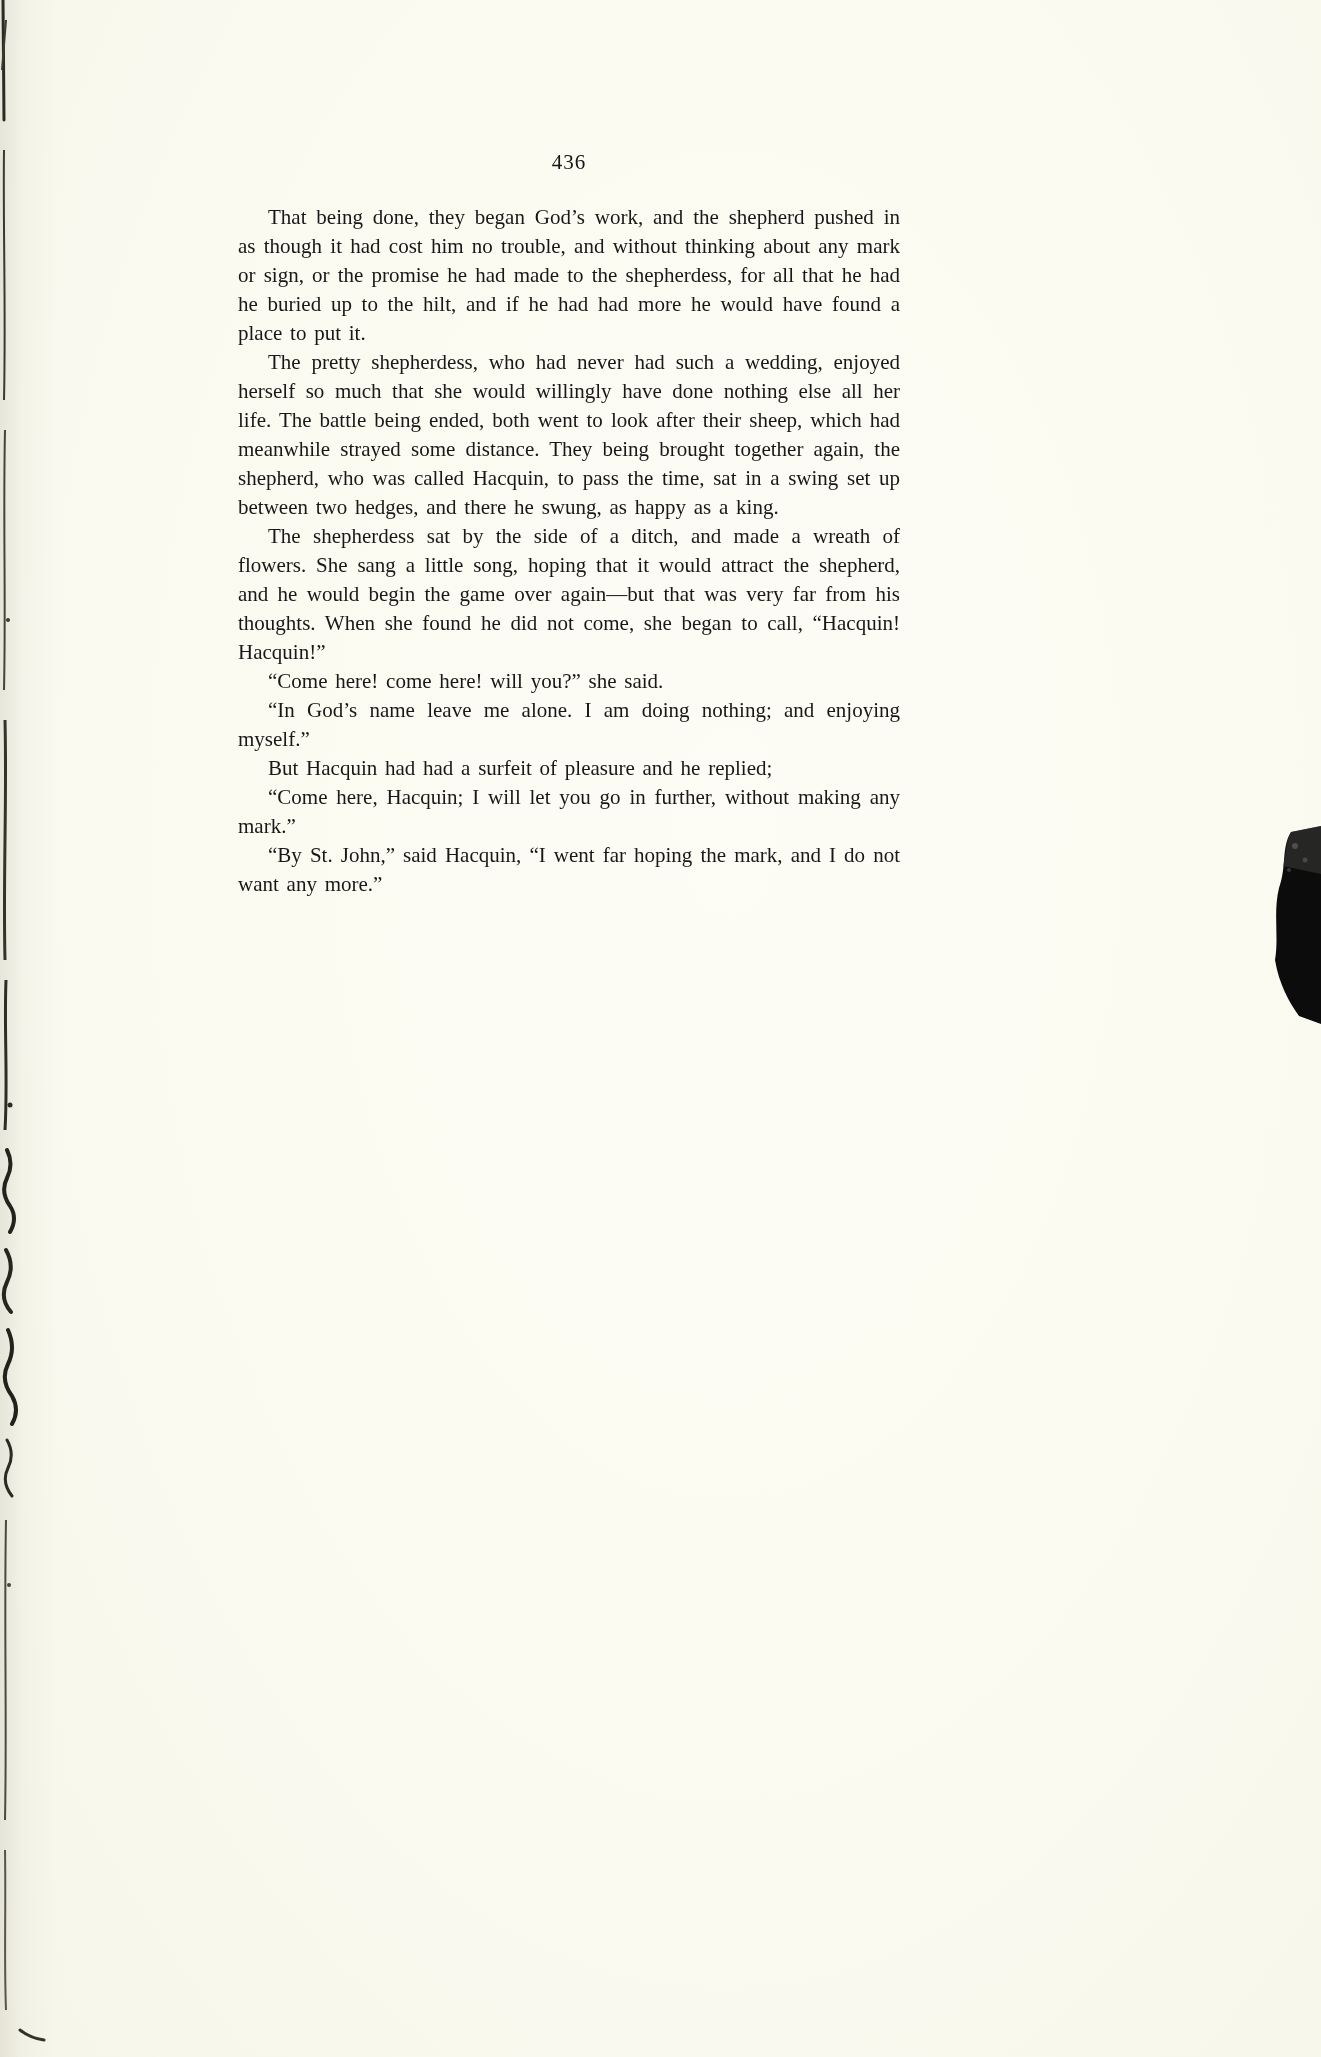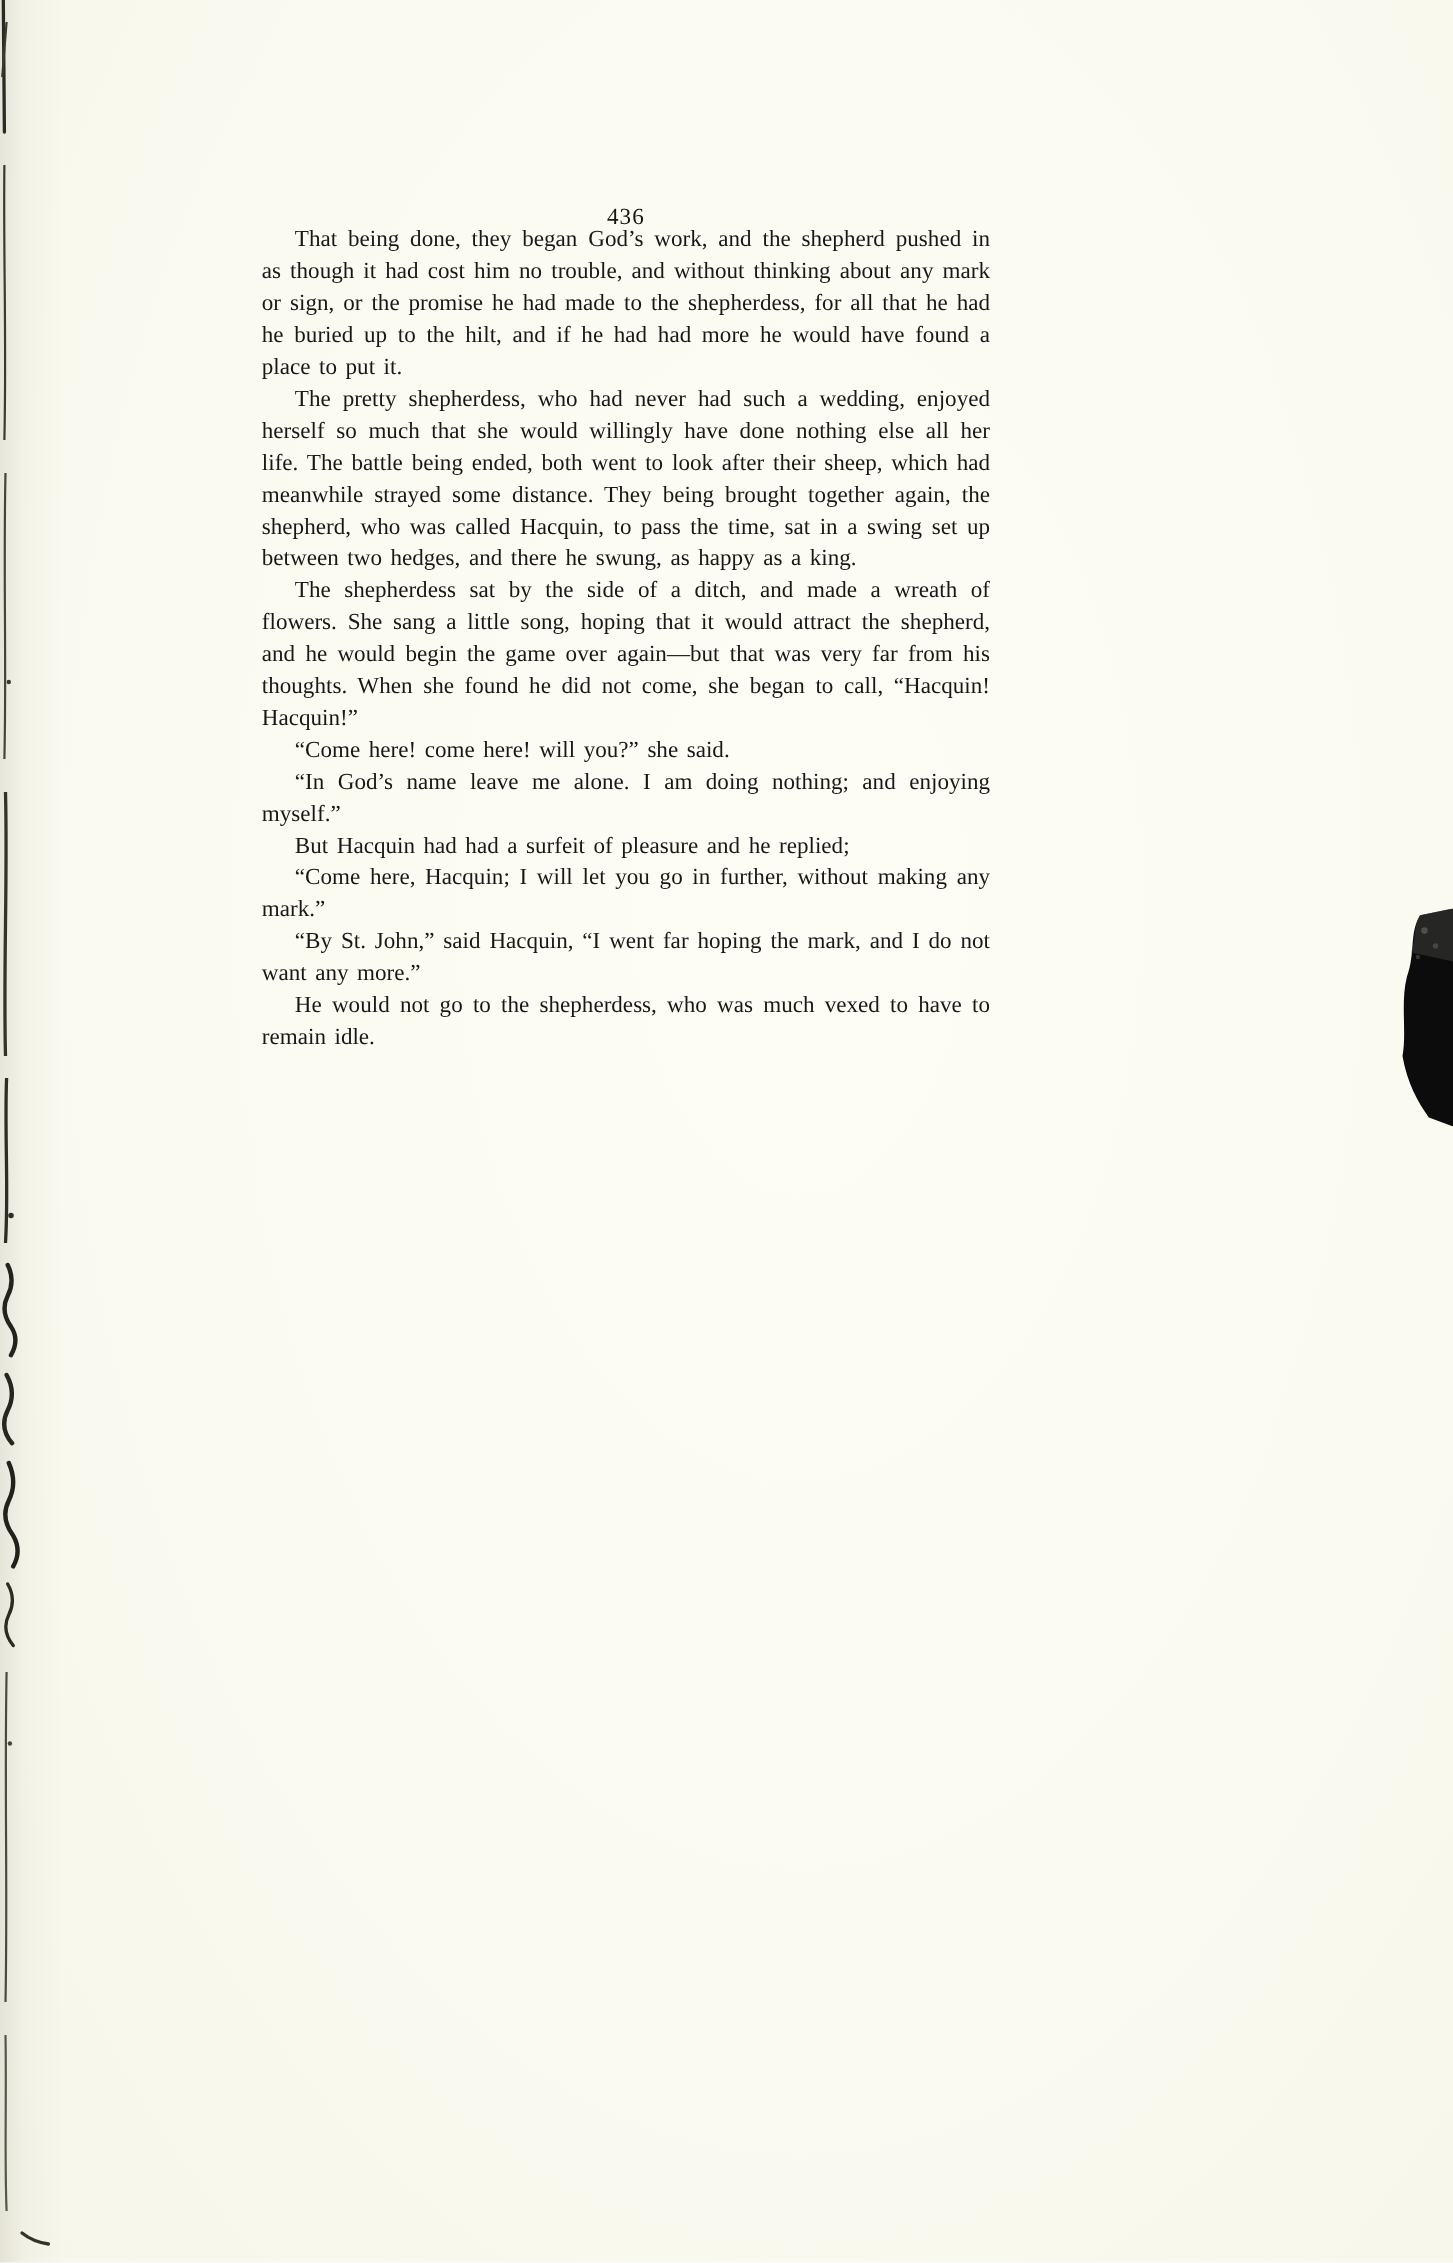--- a/index.html
+++ b/index.html
@@ -23,21 +23,20 @@
 
   .page-number {
     position: absolute;
     top: 150px;
     left: 238px;
     width: 662px;
     text-align: center;
     font-size: 21px;
     letter-spacing: 1px;
     color: #161616;
-    margin-top: 35px;
   }
 
   .text-block {
     position: absolute;
     top: 203px;
     left: 238px;
     width: 662px;
     font-size: 21px;
     line-height: 29px;
     text-align: justify;
@@ -110,16 +109,15 @@
 
   <div class="text-block">
       <p class="para">That being done, they began God’s work, and the shepherd pushed in as though it had cost him no trouble, and without thinking about any mark or sign, or the promise he had made to the shepherdess, for all that he had he buried up to the hilt, and if he had had more he would have found a place to put it.</p>
       <p class="para">The pretty shepherdess, who had never had such a wedding, enjoyed herself so much that she would willingly have done nothing else all her life.  The battle being ended, both went to look after their sheep, which had meanwhile strayed some distance.  They being brought together again, the shepherd, who was called Hacquin, to pass the time, sat in a swing set up between two hedges, and there he swung, as happy as a king.</p>
       <p class="para">The shepherdess sat by the side of a ditch, and made a wreath of flowers.  She sang a little song, hoping that it would attract the shepherd, and he would begin the game over again—but that was very far from his thoughts. When she found he did not come, she began to call, “Hacquin! Hacquin!”</p>
       <p class="para">“Come here! come here! will you?” she said.</p>
       <p class="para">“In God’s name leave me alone.  I am doing nothing; and enjoying myself.”</p>
       <p class="para">But Hacquin had had a surfeit of pleasure and he replied;</p>
       <p class="para">“Come here, Hacquin; I will let you go in further, without making any mark.”</p>
       <p class="para">“By St. John,” said Hacquin, “I went far hoping the mark, and I do not want any more.”</p>
-      <p class="para">He would not go to the shepherdess, who was much vexed to have to remain idle.</p>
     </div>
 
 </div>
 
 </body></html>

